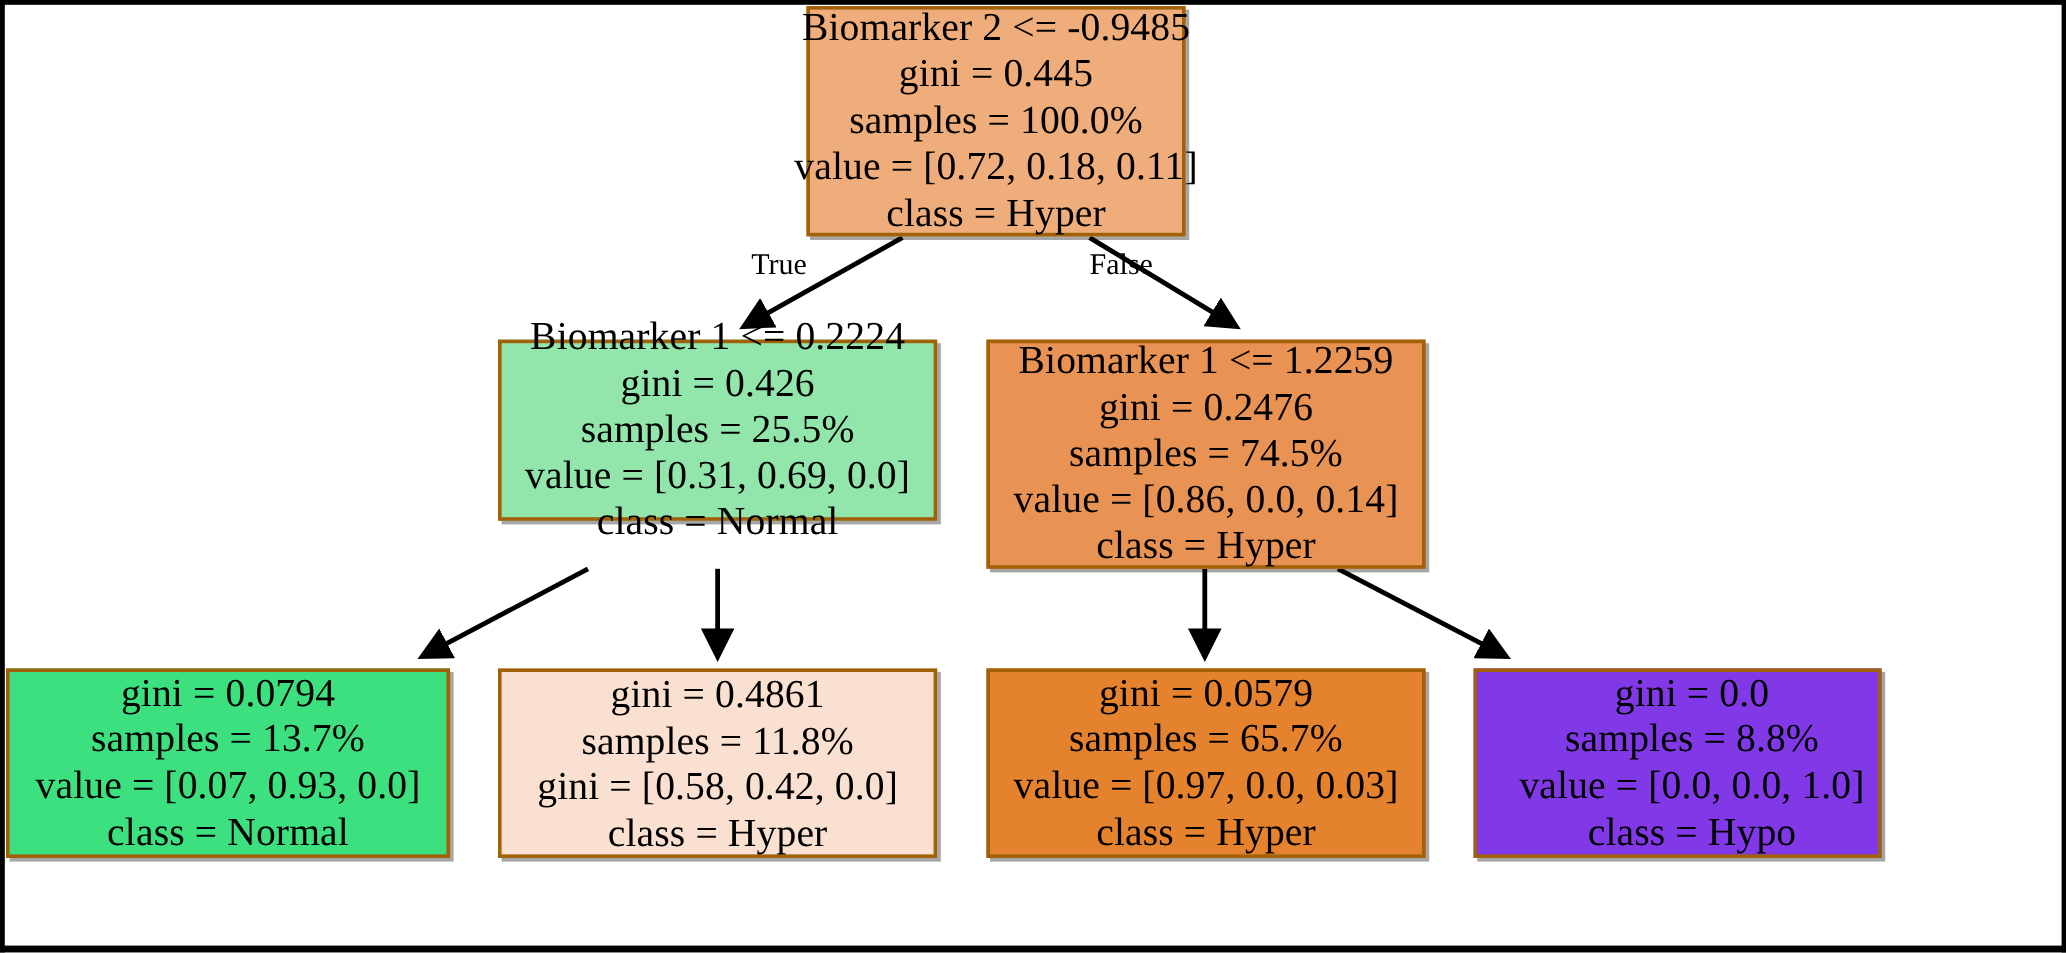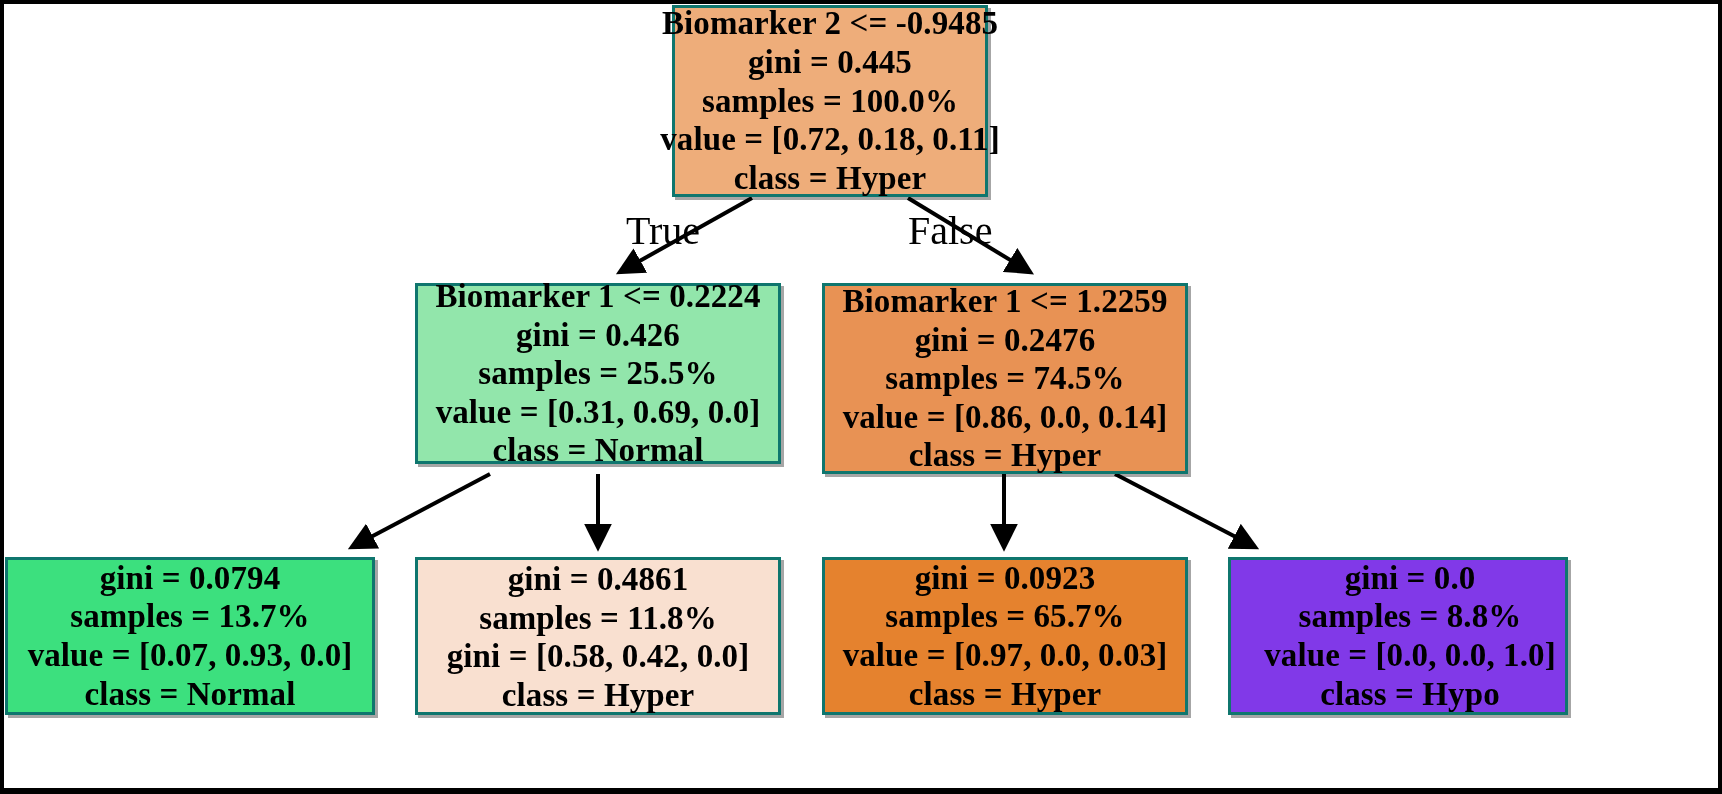--- a/index.html
+++ b/index.html
@@ -19,41 +19,40 @@
   #edges {
     position: absolute;
     left: 0;
     top: 0;
     width: 1722px;
     height: 794px;
   }
   .node {
     position: absolute;
     box-sizing: border-box;
-    border: 3px solid #0f766e;
+    border: 3px solid #a16207;
     box-shadow: 3px 3px 0 0 rgba(0,0,0,0.35);
     display: flex;
     flex-direction: column;
     align-items: center;
     justify-content: center;
     text-align: center;
     color: #000000;
     font-size: 33px;
     line-height: 1.17;
     letter-spacing: 0.1px;
     white-space: nowrap;
-    font-weight: bold;
   }
   .node .line {
     display: block;
   }
   .edge-label {
     position: absolute;
     color: #000000;
-    font-size: 40px;
+    font-size: 25px;
     font-family: "Liberation Serif", "DejaVu Serif", serif;
     white-space: nowrap;
   }
   
   .frame-top, .frame-bottom, .frame-left, .frame-right {
     position: absolute;
     background: #000000;
   }
   .frame-top    { left: 0; top: 0;     width: 1722px; height: 4px; }
   .frame-bottom { left: 0; bottom: 0;  width: 1722px; height: 6px; }
@@ -89,21 +88,21 @@
     <span class="line">Biomarker 2 &lt;= -0.9485</span>
     <span class="line">gini = 0.445</span>
     <span class="line">samples = 100.0%</span>
     <span class="line">value = [0.72, 0.18, 0.11]</span>
     <span class="line">class = Hyper</span>
   </div>
 
   <div class="edge-label" style="left:626px; top:207px;">True</div>
   <div class="edge-label" style="left:908px; top:207px;">False</div>
 
-  <div class="node" style="left:415px; top:283px; width:366px; height:181px; background:#92e6ab;">
+  <div class="node" style="left:415px; top:283px; width:366px; height:151px; background:#92e6ab;">
     <span class="line">Biomarker 1 &lt;= 0.2224</span>
     <span class="line">gini = 0.426</span>
     <span class="line">samples = 25.5%</span>
     <span class="line">value = [0.31, 0.69, 0.0]</span>
     <span class="line">class = Normal</span>
   </div>
 
   <div class="node" style="left:822px; top:283px; width:366px; height:191px; background:#e89254;">
     <span class="line">Biomarker 1 &lt;= 1.2259</span>
     <span class="line">gini = 0.2476</span>
@@ -120,21 +119,21 @@
   </div>
 
   <div class="node" style="left:415px; top:557px; width:366px; height:158px; background:#f9e0d0;justify-content:space-between;">
     <span class="line">gini = 0.4861</span>
     <span class="line">samples = 11.8%</span>
     <span class="line">gini = [0.58, 0.42, 0.0]</span>
     <span class="line">class = Hyper</span>
   </div>
 
   <div class="node" style="left:822px; top:557px; width:366px; height:158px; background:#e5822e;">
-    <span class="line">gini = 0.0923</span>
+    <span class="line">gini = 0.0579</span>
     <span class="line">samples = 65.7%</span>
     <span class="line">value = [0.97, 0.0, 0.03]</span>
     <span class="line">class = Hyper</span>
   </div>
 
   <div class="node" style="left:1228px; top:557px; width:340px; height:158px; background:#8139e8;padding-left:24px;">
     <span class="line">gini = 0.0</span>
     <span class="line">samples = 8.8%</span>
     <span class="line">value = [0.0, 0.0, 1.0]</span>
     <span class="line">class = Hypo</span>

